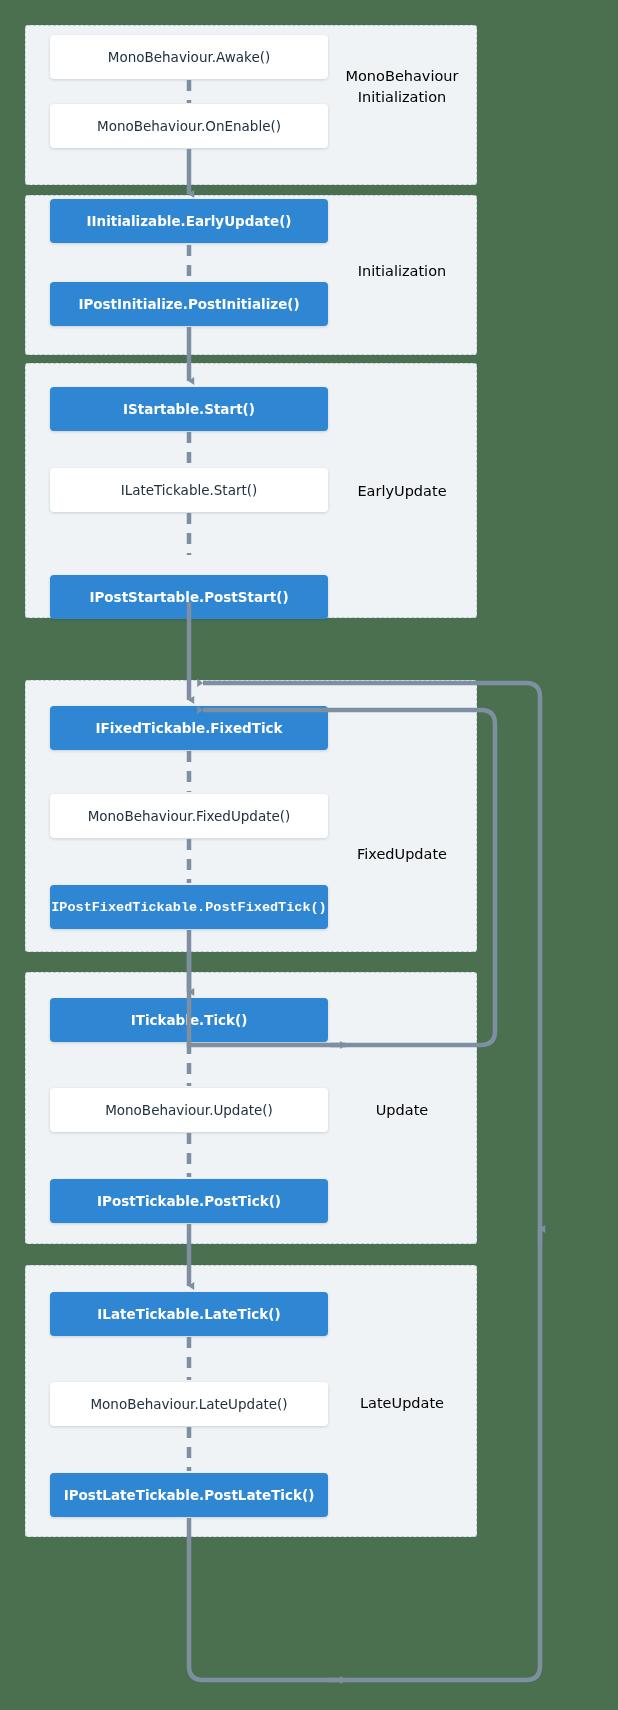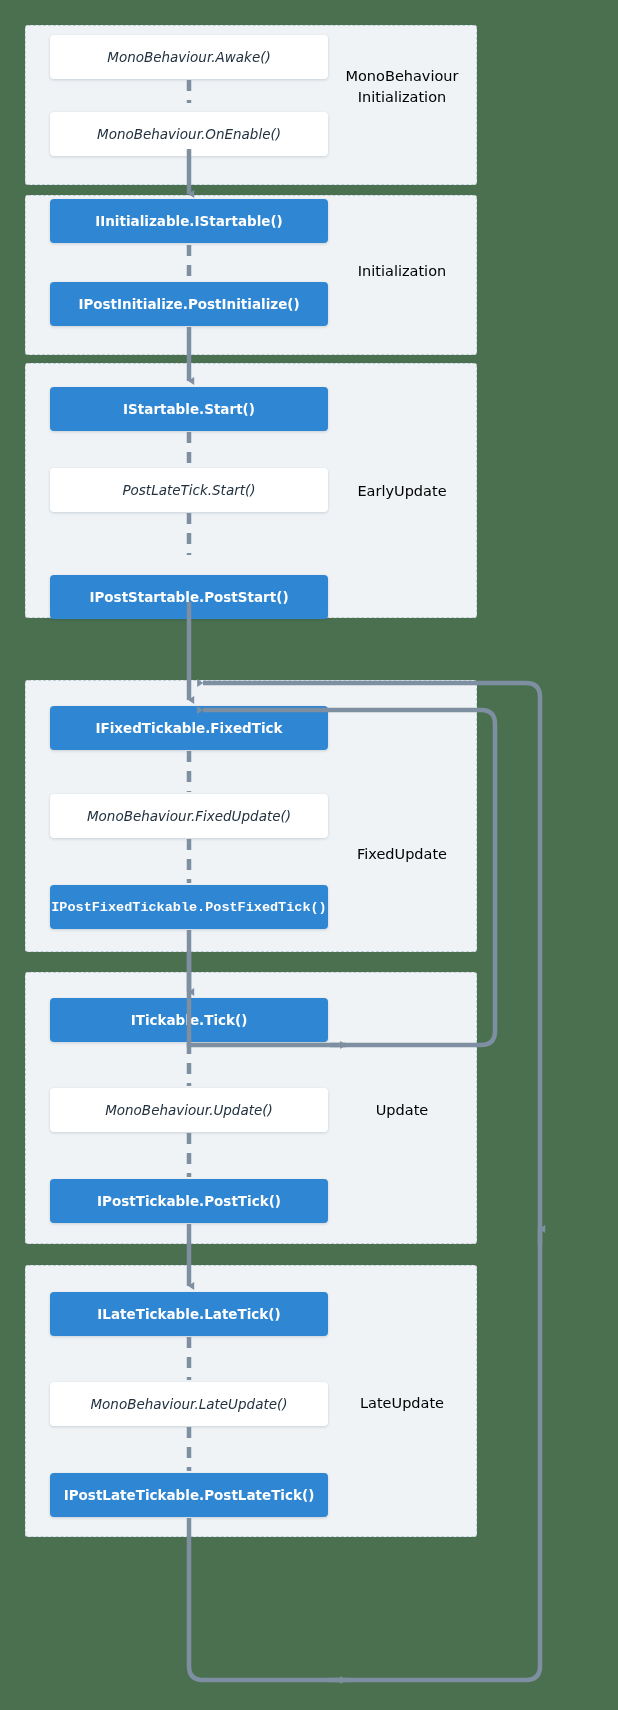--- a/index.html
+++ b/index.html
@@ -38,52 +38,52 @@
     height:44px;
     border-radius:4px;
     box-sizing:border-box;
     display:flex;
     align-items:center;
     justify-content:center;
     font-size:13.5px;
     box-shadow:0 1px 3px rgba(20,40,60,.17);
     text-align:center;
   }
-  .node.mb{background:#ffffff;color:#21313f;font-weight:400;font-style:italic;}
+  .node.mb{background:#ffffff;color:#21313f;font-weight:400;}
   .node.di{background:#2f86d2;color:#ffffff;font-weight:700;}
 
   
   svg.wires{position:absolute;left:0;top:0;width:618px;height:1710px;overflow:visible;}
 </style>
 </head>
 <body>
 
 <div id="stage">
 
   <div class="phase" style="left:25px;top:25px;width:452px;height:160px;"></div>
   <div class="phase-label" style="top:66px;">
     <div>MonoBehaviour</div>
     <div>Initialization</div>
   </div>
   <div class="node mb" style="top:35px;">MonoBehaviour.Awake()</div>
-  <div class="node mb" style="top:112px;text-align:right;">MonoBehaviour.OnEnable()</div>
+  <div class="node mb" style="top:104px;text-align:right;">MonoBehaviour.OnEnable()</div>
 
   <div class="phase" style="left:25px;top:195px;width:452px;height:160px;"></div>
   <div class="phase-label" style="top:261px;">
     <div>Initialization</div>
   </div>
-  <div class="node di" style="top:199px;">IInitializable.IStartable()</div>
+  <div class="node di" style="top:199px;">IInitializable.EarlyUpdate()</div>
   <div class="node di" style="top:282px;">IPostInitialize.PostInitialize()</div>
 
   <div class="phase" style="left:25px;top:363px;width:452px;height:255px;"></div>
   <div class="phase-label" style="top:481px;">
     <div>EarlyUpdate</div>
   </div>
   <div class="node di" style="top:387px;">IStartable.Start()</div>
-  <div class="node mb" style="top:468px;">PostLateTick.Start()</div>
+  <div class="node mb" style="top:468px;">ILateTickable.Start()</div>
   <div class="node di" style="top:575px;">IPostStartable.PostStart()</div>
 
   <div class="phase" style="left:25px;top:680px;width:452px;height:272px;"></div>
   <div class="phase-label" style="top:808px;margin-top:36px;">
     <div>FixedUpdate</div>
   </div>
   <div class="node mb" style="top:794px;">MonoBehaviour.FixedUpdate()</div>
   <div class="node di" style="top:706px;">IFixedTickable.FixedTick</div>
   <div class="node di" style="top:885px;font-family:Liberation Mono, monospace;">IPostFixedTickable.PostFixedTick()</div>
 

